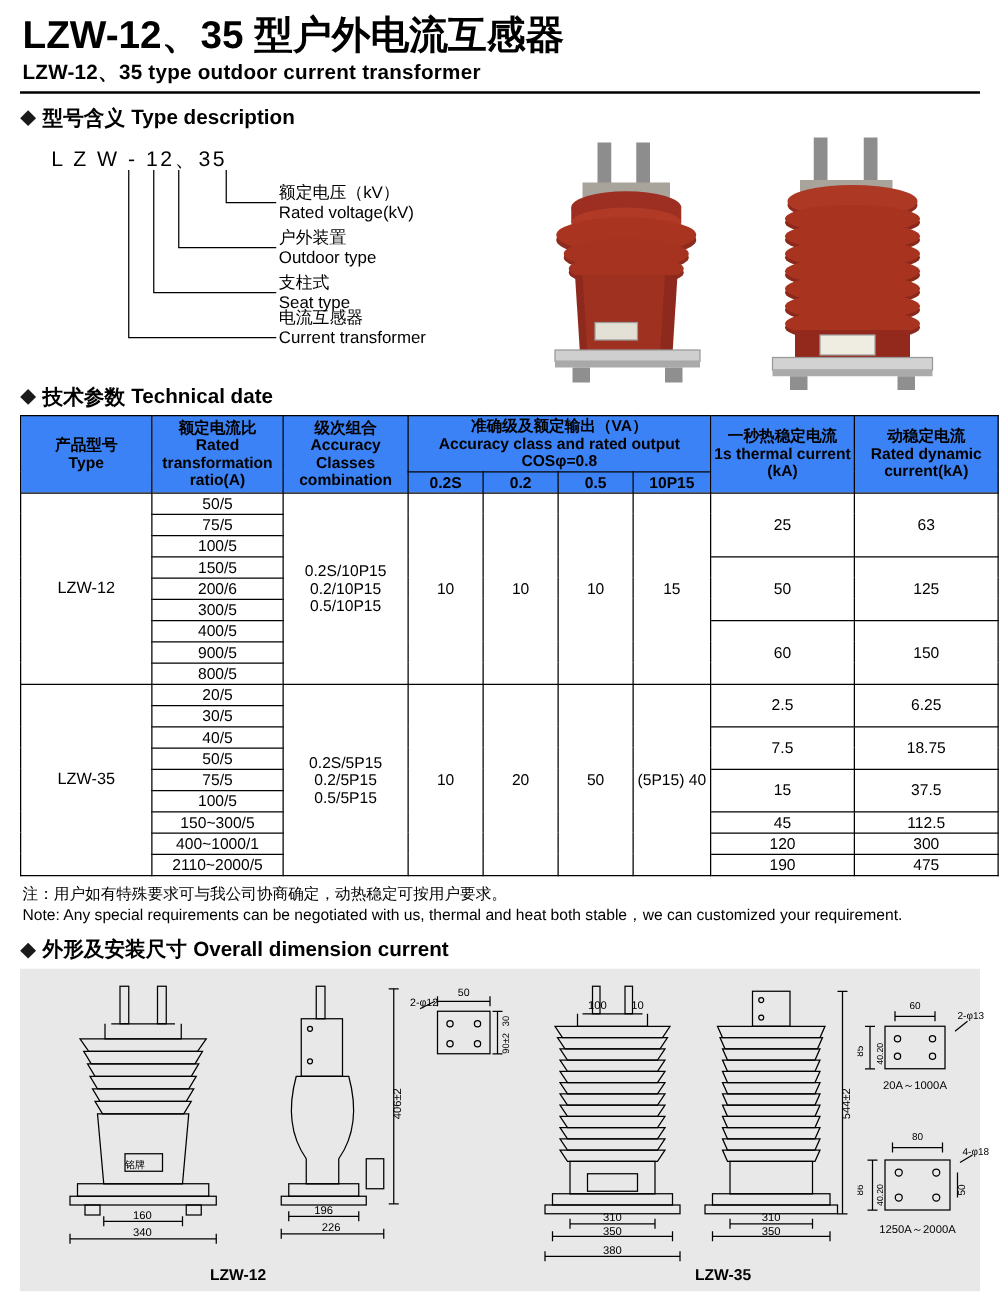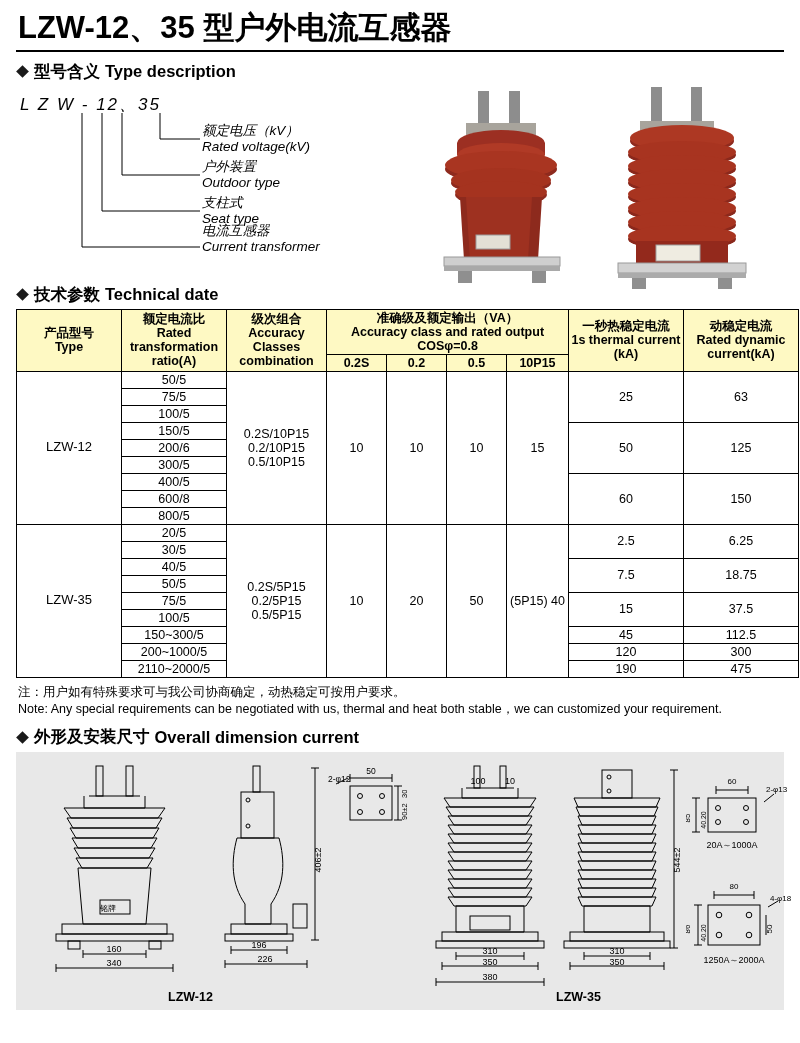--- a/index.html
+++ b/index.html
@@ -50,22 +50,21 @@
     margin-right: 7px;
     flex: none;
   }
   .sec-head .cn { font-weight: bold; }
   .sec-head .en { font-weight: bold; margin-left: 5px; }
 
   
   .typedesc {
     position: relative;
     height: 190px;
-    margin-left: 4px;
-    font-style: italic;
+    margin-left: 25px;
   }
   .code-line {
     position: absolute;
     top: 8px; left: 8px;
     font-size: 17px;
     letter-spacing: 2px;
     font-weight: normal;
   }
   .lab { position:absolute; font-size:13.5px; line-height:1.18; }
   .lab .l1 { display:block; }
@@ -82,21 +81,21 @@
     font-size: 12.5px;
     table-layout: fixed;
   }
   table.spec th, table.spec td {
     border: 1px solid #000;
     text-align: center;
     vertical-align: middle;
     padding: 1px 2px;
     line-height: 1.12;
   }
-  table.spec thead th { background:#fef9c3; font-weight: bold; font-size:12.5px; }
+  table.spec thead th { background:#3b82f6; font-weight: bold; font-size:12.5px; }
   table.spec thead th.sub { font-weight:bold; }
   td.ratio { height: 15.5px; font-size: 12.5px; }
   td.tall { font-size: 13px; }
   .note {
     margin: 6px 0 0 10px;
     font-size: 12.5px;
     line-height: 1.35;
   }
   .note .l1 { display:block;font-family:Liberation Serif, serif; }
   .note .l2 { display:block; }
@@ -111,20 +110,21 @@
   .cap { position:absolute; font-size:12.5px; font-weight:bold; }
   svg { display:block; }
 </style>
 </head>
 <body>
 
 <div class="page">
 
   <div>
     <div class="title-cn">LZW-12、35 型户外电流互感器</div>
+    <div class="title-en">LZW-12、35 type outdoor current  transformer</div>
     <div class="rule"></div>
   </div>
 
   <div class="sec-head">
     <span class="diamond"></span>
     <span class="cn">型号含义</span>
     <span class="en">Type description</span>
   </div>
 
   <div class="typedesc">
@@ -314,21 +314,21 @@
         </tr>
       <tr>
           <td class="ratio">300/5</td>
         </tr>
       <tr>
         <td class="ratio">400/5</td>
         <td rowspan="3">60</td>
         <td rowspan="3">150</td>
       </tr>
       <tr>
-          <td class="ratio">600/8</td>
+          <td class="ratio">900/5</td>
         </tr>
       <tr>
           <td class="ratio">800/5</td>
         </tr>
 
       <tr>
         <td rowspan="9" class="tall">LZW-35</td>
         <td class="ratio">20/5</td>
         <td rowspan="9">
           <div>0.2S/5P15</div>
@@ -360,21 +360,21 @@
       </tr>
       <tr>
           <td class="ratio">100/5</td>
         </tr>
       <tr>
         <td class="ratio">150~300/5</td>
         <td>45</td>
         <td>112.5</td>
       </tr>
       <tr>
-        <td class="ratio">200~1000/5</td>
+        <td class="ratio">400~1000/1</td>
         <td>120</td>
         <td>300</td>
       </tr>
       <tr>
         <td class="ratio">2110~2000/5</td>
         <td>190</td>
         <td>475</td>
       </tr>
     </tbody>
   </table>

